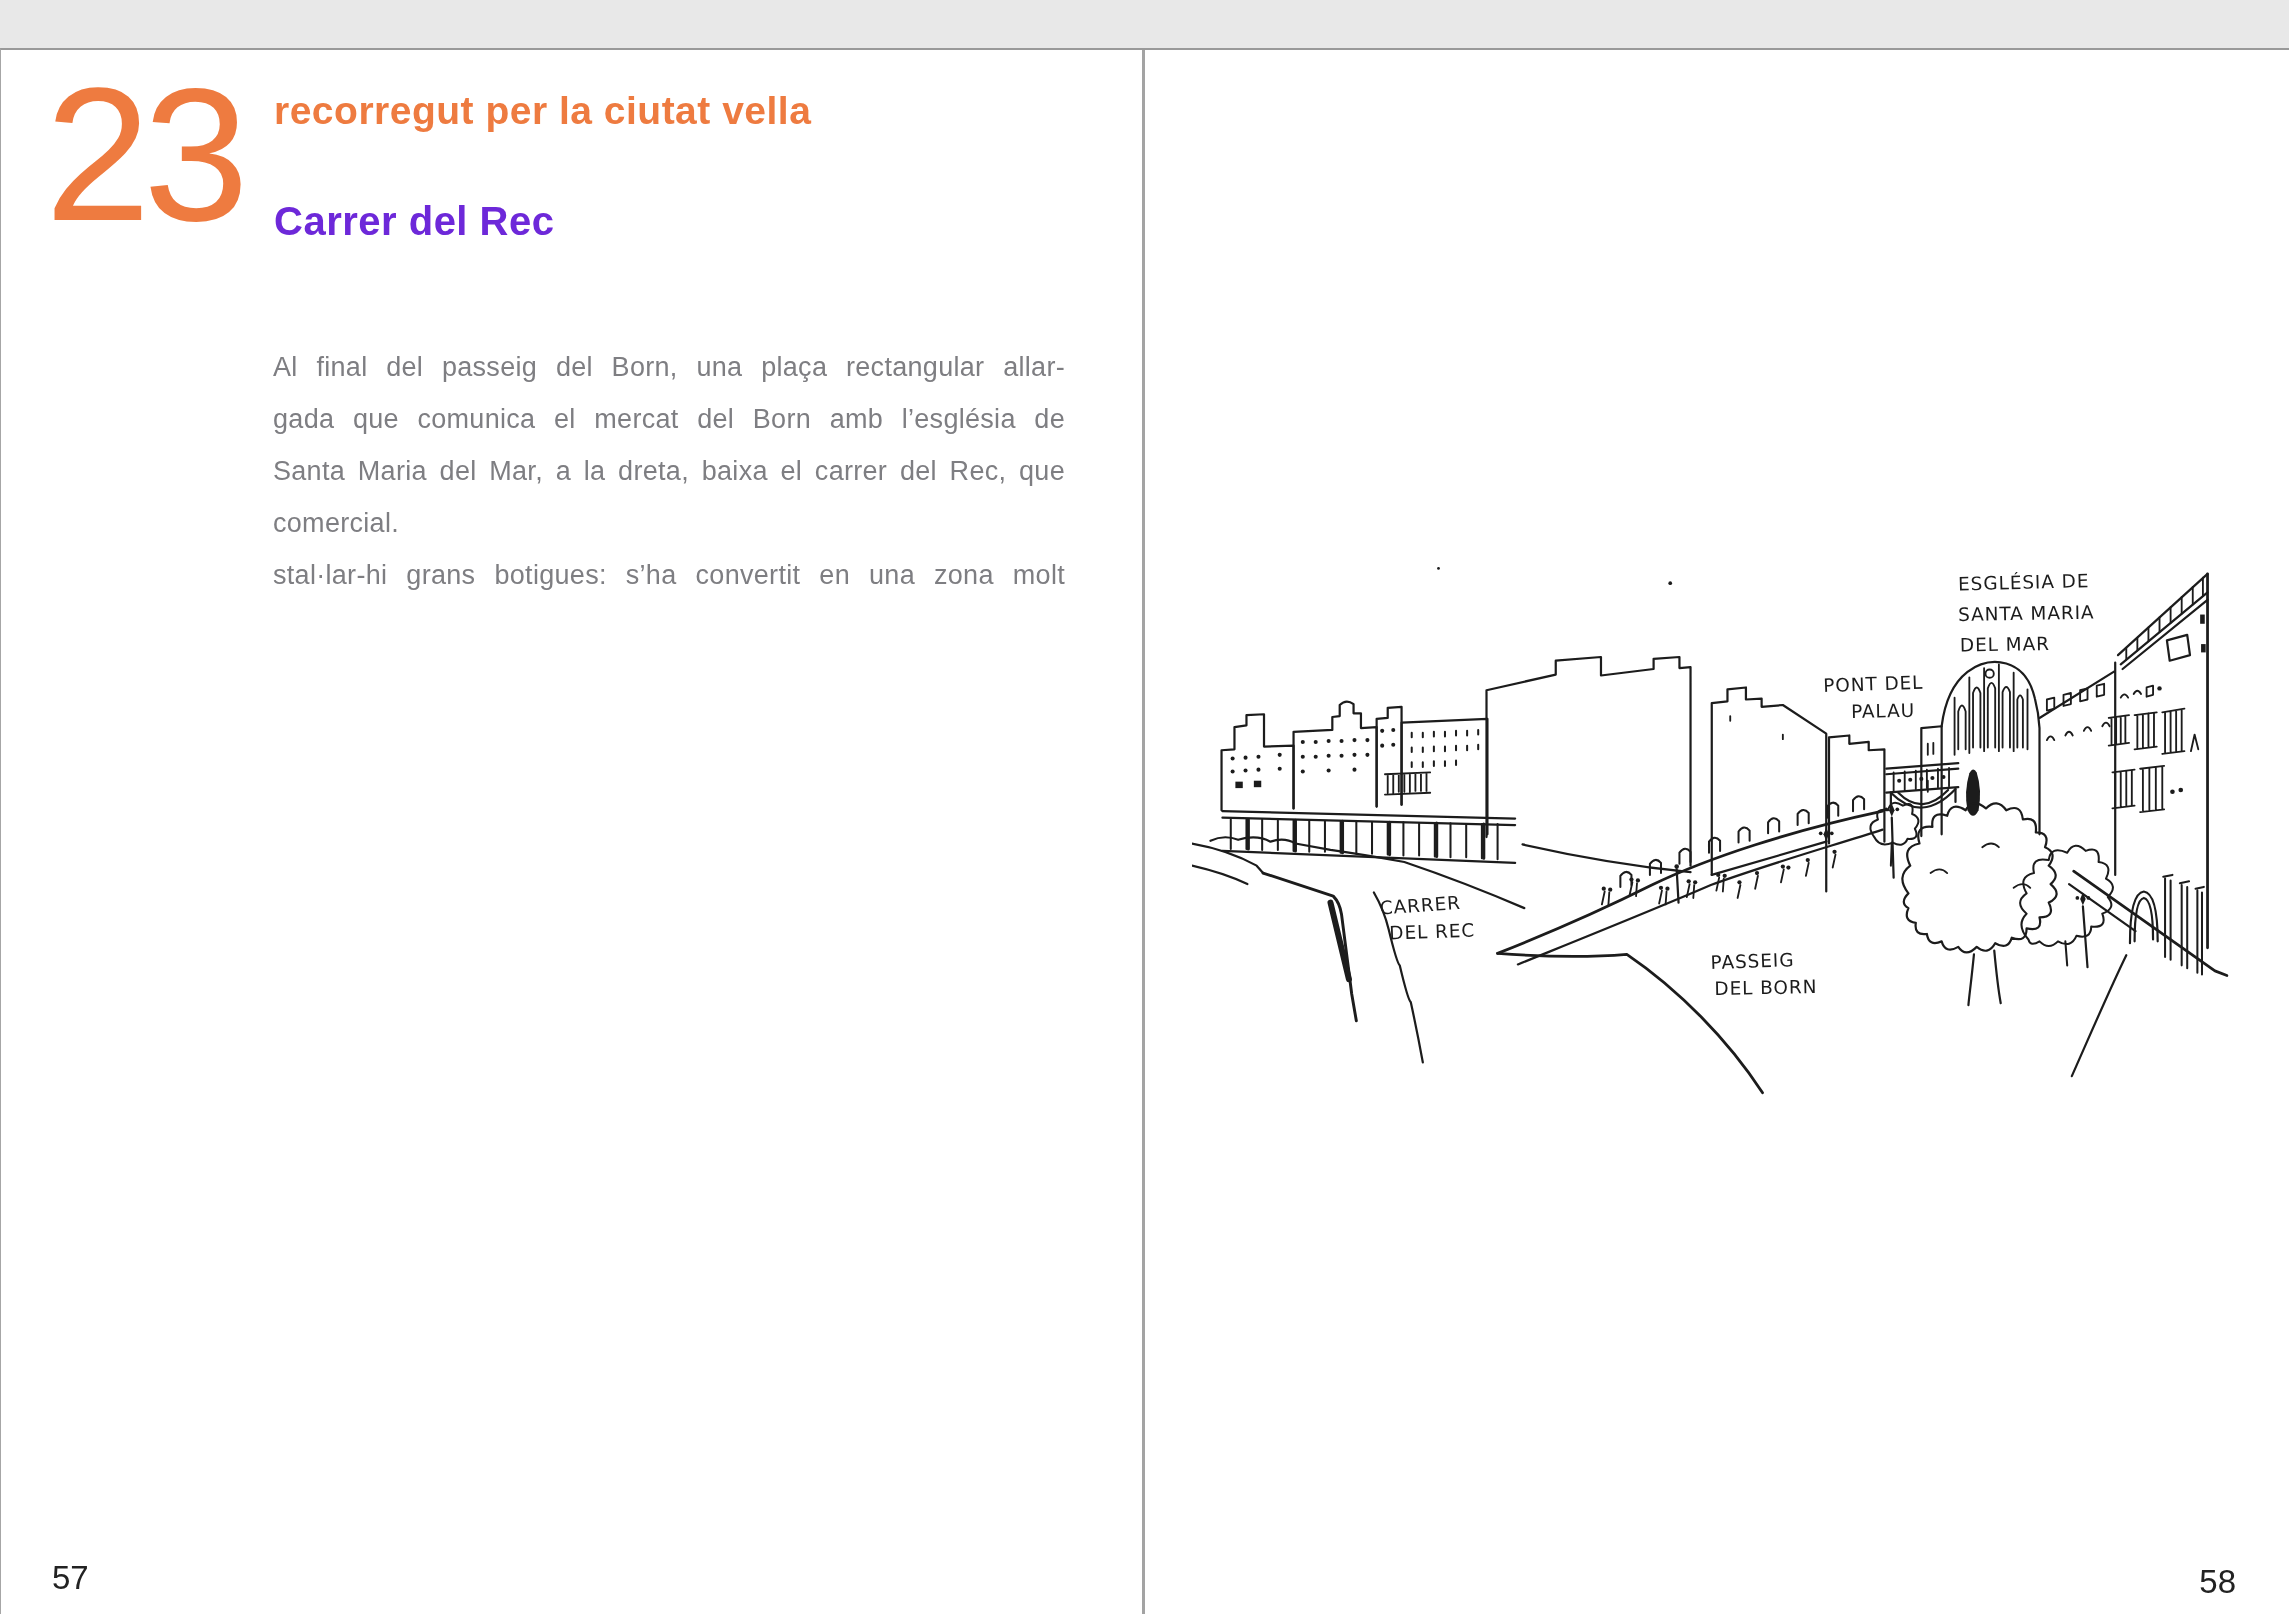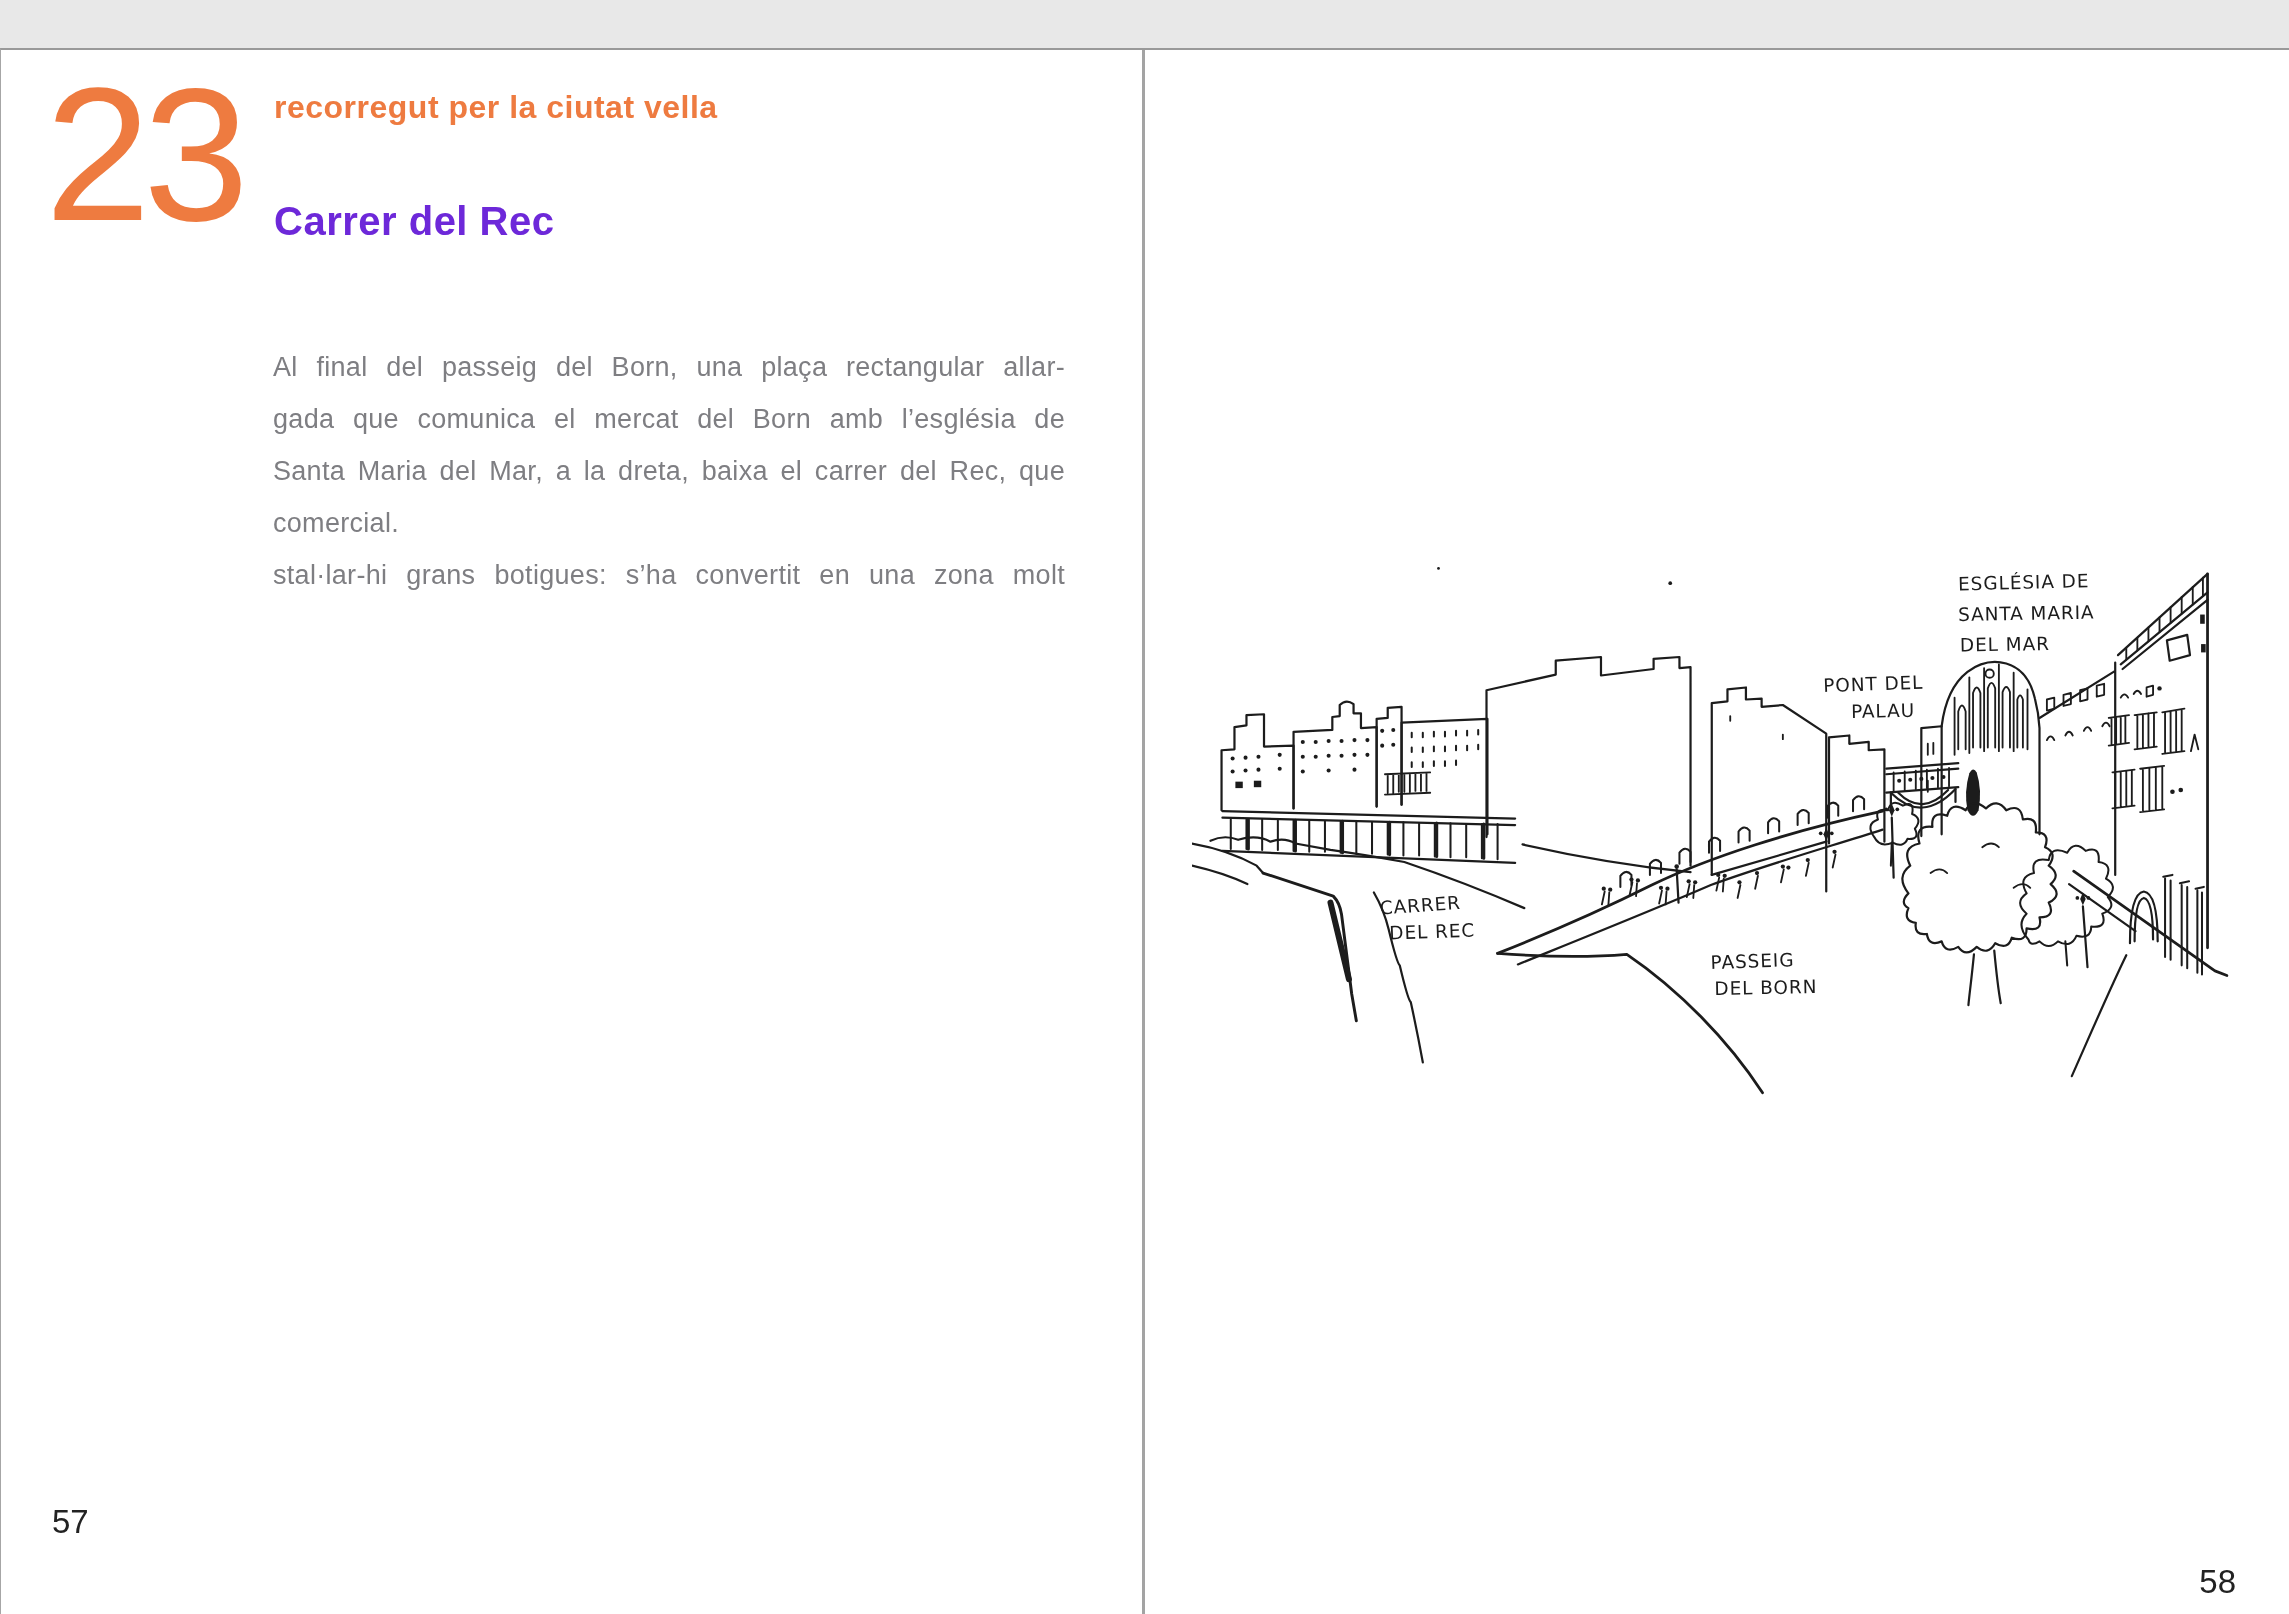--- a/index.html
+++ b/index.html
@@ -25,21 +25,21 @@
     background:#a3a3a3;
   }
   
   .route-number{
     position:absolute;left:44px;top:9.2px;
     font-size:190px;line-height:1;font-weight:400;
     letter-spacing:-7.4px;color:var(--accent);
   }
   .kicker{
     position:absolute;left:273px;top:41px;
-    font-size:32px;line-height:1;font-weight:700;
+    font-size:39px;line-height:1;font-weight:700;
     color:var(--accent);letter-spacing:0.5px;
   }
   .title{
     position:absolute;left:273px;top:151px;
     font-size:40px;line-height:1;font-weight:700;
     color:#6d28d9;letter-spacing:0.5px;
   }
   .body-copy{
     position:absolute;left:272px;top:291px;width:792px;
     color:var(--body_text);
@@ -47,21 +47,21 @@
   }
   .body-copy .line{
     height:52px;line-height:52px;
     text-align:justify;text-align-last:justify;
     white-space:normal;
   }
   .body-copy .line.last{text-align-last:left;}
   .folio{
     position:absolute;font-size:33px;color:#222;line-height:1;
   }
-  .folio.left{left:51px;top:1455px;}
+  .folio.left{left:51px;top:1511px;}
   .folio.right{right:53px;top:1515px;}
   
   .sketch{
     position:absolute;left:1191px;top:509px;width:1094px;height:545px;
     color:var(--ink);
   }
   .sketch text{
     font-family:"DejaVu Sans", sans-serif;
     font-size:20px;letter-spacing:1px;
   }

